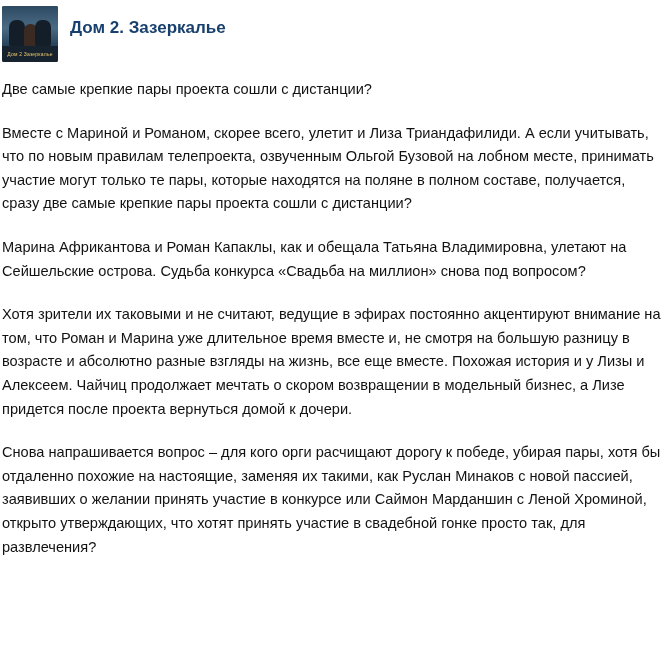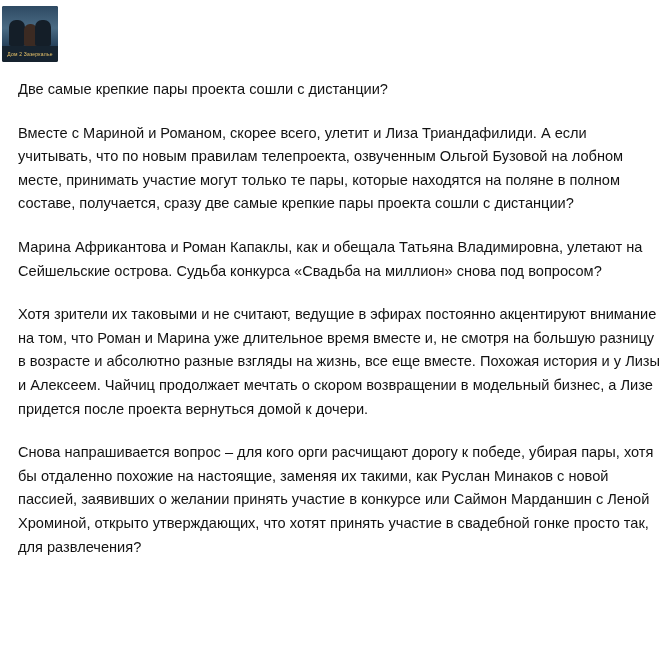--- a/index.html
+++ b/index.html
@@ -80,41 +80,41 @@
     font-weight: bold;
     color: #18406e;
     padding-top: 12px;
     letter-spacing: 0;
   }
   .article {
     padding: 22px 8px 0 2px;
     font-size: 14.6px;
     line-height: 23.6px;
     color: #121212;
-    margin-left: 16px;
   }
   .article p {
     margin: 0 0 20px 0;
     text-align: left;
   }
   .article p:last-child { margin-bottom: 0; }
 </style>
 </head>
 <body>
 
 <div class="page">
 
   <div class="header">
     <div class="logo">
       <div class="sky"></div>
       <div class="figL"></div>
       <div class="figM"></div>
       <div class="figR"></div>
       <div class="band">Дом 2 Зазеркалье</div>
     </div>
+    <div class="site-title">Дом 2. Зазеркалье</div>
   </div>
 
   <div class="article">
     <p>Две самые крепкие пары проекта сошли с дистанции?</p>
     <p>Вместе с Мариной и Романом, скорее всего, улетит и Лиза Триандафилиди. А если учитывать, что по новым правилам телепроекта, озвученным Ольгой Бузовой на лобном месте, принимать участие могут только те пары, которые находятся на поляне в полном составе, получается, сразу две самые крепкие пары проекта сошли с дистанции?</p>
     <p>Марина Африкантова и Роман Капаклы, как и обещала Татьяна Владимировна, улетают на Сейшельские острова. Судьба конкурса «Свадьба на миллион» снова под вопросом?</p>
     <p>Хотя зрители их таковыми и не считают, ведущие в эфирах постоянно акцентируют внимание на том, что Роман и Марина уже длительное время вместе и, не смотря на большую разницу в возрасте и абсолютно разные взгляды на жизнь, все еще вместе. Похожая история и у Лизы и Алексеем. Чайчиц продолжает мечтать о скором возвращении в модельный бизнес, а Лизе придется после проекта вернуться домой к дочери.</p>
     <p>Снова напрашивается вопрос – для кого орги расчищают дорогу к победе, убирая пары, хотя бы отдаленно похожие на настоящие, заменяя их такими, как Руслан Минаков с новой пассией, заявивших о желании принять участие в конкурсе или Саймон Марданшин с Леной Хроминой, открыто утверждающих, что хотят принять участие в свадебной гонке просто так, для развлечения?</p>
   </div>
 

